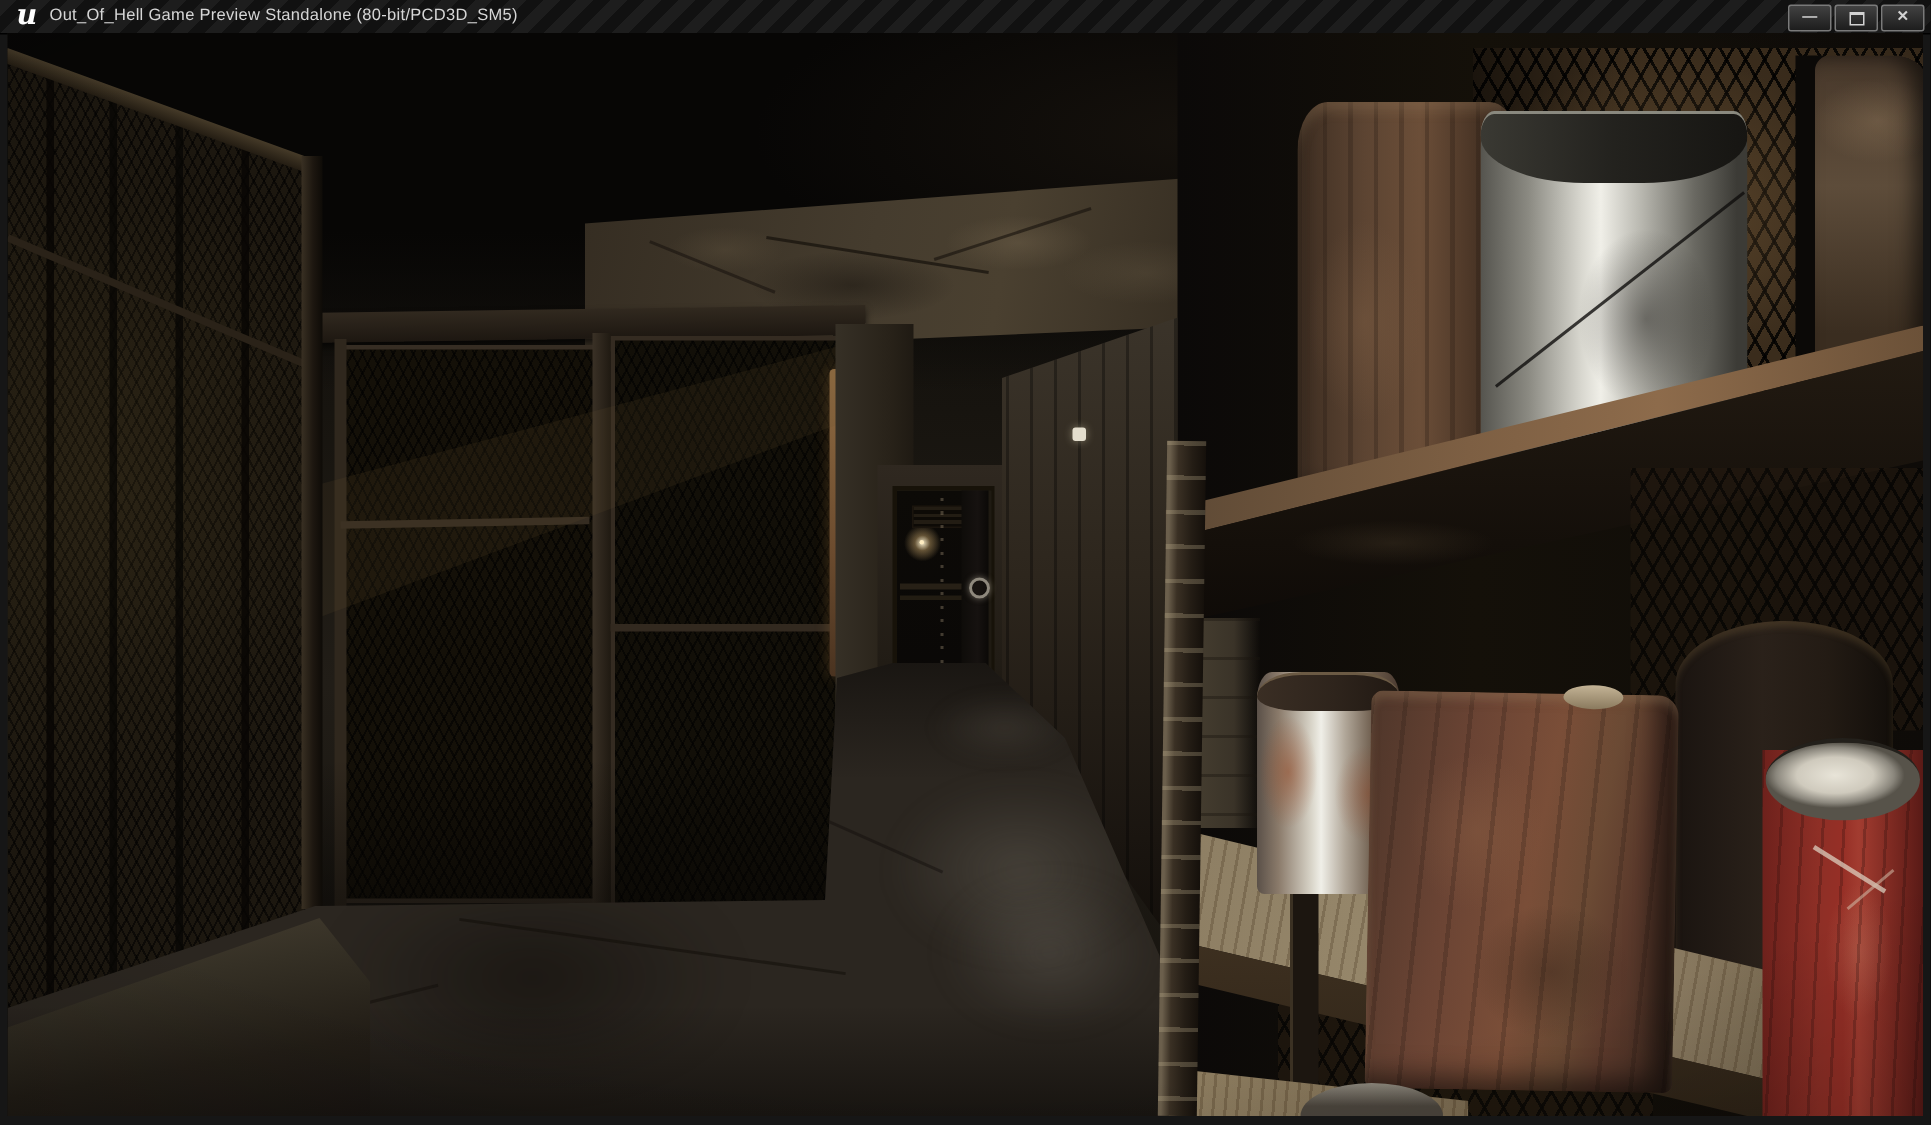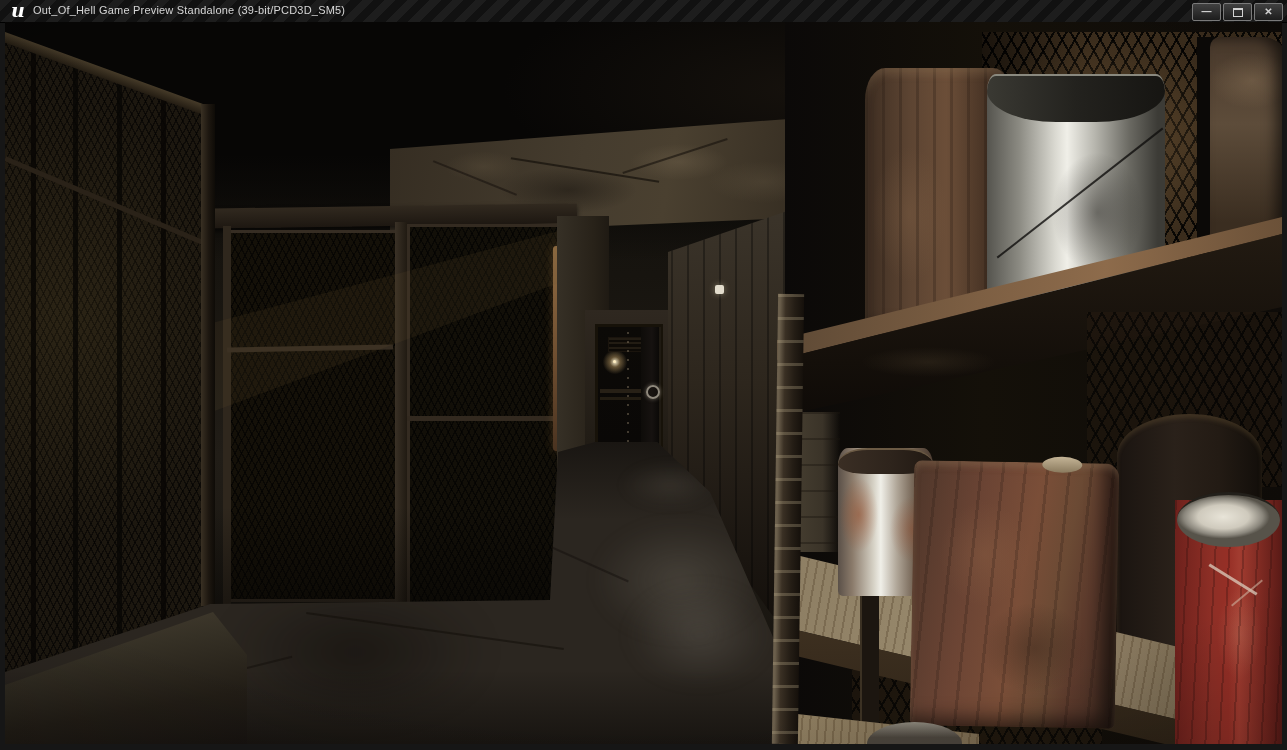--- a/index.html
+++ b/index.html
@@ -31,21 +31,21 @@
     repeating-linear-gradient(60deg,rgba(0,0,0,.85) 0 2px,transparent 2px 11px),
     repeating-linear-gradient(-60deg,rgba(0,0,0,.85) 0 2px,transparent 2px 11px);}
 </style>
 </head>
 <body>
 
 <div id="win" class="a">
 
   <div id="titlebar" class="a">
     <div id="ue-logo" class="a">u</div>
-    <div id="win-title" class="a">Out_Of_Hell Game Preview Standalone (39-bit/PCD3D_SM5)</div>
+    <div id="win-title" class="a">Out_Of_Hell Game Preview Standalone (80-bit/PCD3D_SM5)</div>
     <div id="btn-min" class="a wbtn">
       <span>—</span>
     </div>
     <div id="btn-max" class="a wbtn">
       <span id="max-box" class="a"></span>
     </div>
     <div id="btn-close" class="a wbtn">
       <span>✕</span>
     </div>
   </div>

